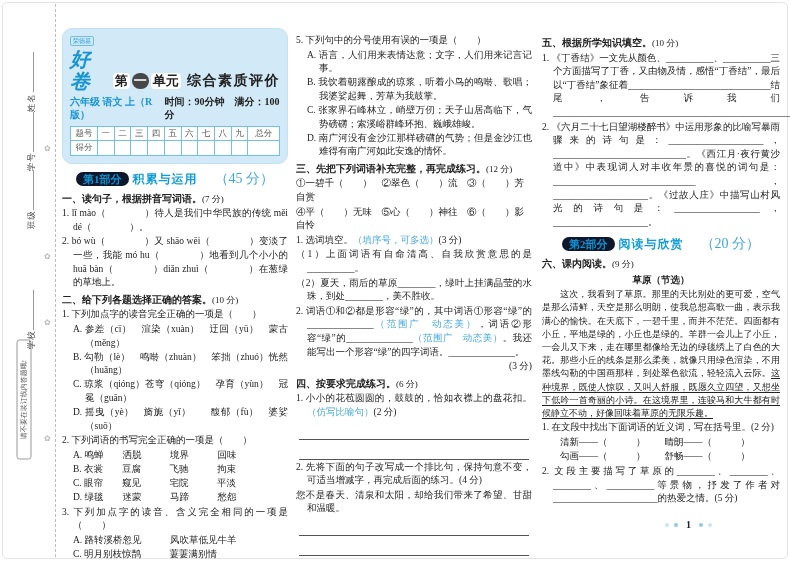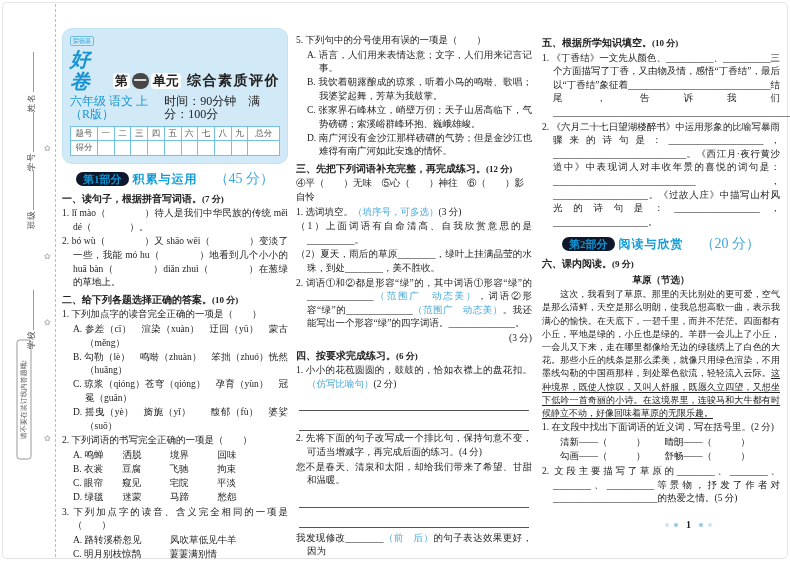--- a/index.html
+++ b/index.html
@@ -30,36 +30,36 @@
   .logo-wrap{width:58px;}
   .brand{display:inline-block;font-size:6px;line-height:8px;color:#1a97d4;border:1px solid #6fbde4;
     border-radius:2px;padding:0 2px;font-family:"Liberation Sans",sans-serif;}
   .logo{font-size:20px;line-height:22px;font-weight:bold;font-style:italic;color:#1794d3;
     font-family:"Liberation Sans",sans-serif;}
   .title-wrap{flex:1;text-align:center;white-space:nowrap;padding-bottom:2px;}
   .pill{display:inline-block;background:#fff;border-radius:4px;padding:0 2px;margin:0 1px;
     font-weight:bold;font-size:13px;line-height:16px;}
   .pill.dark{background:#474747;color:#fff;border-radius:9px;}
   .title-main{font-weight:bold;font-size:14px;letter-spacing:1.5px;margin-left:3px;}
-  .meta-row{display:flex;justify-content:space-between;align-items:center;font-size:12px;
-    font-weight:normal;margin-top:3px;}
+  .meta-row{display:flex;justify-content:space-between;align-items:center;font-size:10px;
+    font-weight:bold;margin-top:3px;}
   .grade{color:#1794d3;}
   table.score{width:100%;border-collapse:collapse;margin-top:4px;background:#fff;}
   table.score td{border:1px solid #73c0e6;text-align:center;font-size:8.5px;height:13px;
     color:#555;padding:0;}
   table.score td.first{width:26px;}
 
   .part-head{text-align:center;margin:8px 0 4px;}
   .part-badge{background:#0f172a;color:#0f93d2;border-radius:9px;padding:1px 7px;
     font-weight:bold;font-size:11px;}
   .part-title{color:#0f9cd8;font-weight:bold;font-size:12px;margin-left:4px;letter-spacing:1px;}
   .part-score{color:#3fa8da;font-size:14px;margin-left:17px;}
 
   .sec{font-weight:bold;font-size:10px;margin:3px 0 1px;}
-  .sec .sc{font-weight:bold;font-size:9px;}
+  .sec .sc{font-weight:normal;font-size:9px;}
   .item{text-align:justify;padding-left:11px;text-indent:-11px;margin:1px 0;}
   .opt{padding-left:23px;text-indent:-12px;text-align:justify;margin:0.5px 0;}
   .words{margin:1px 0;}
   .hint{color:#45a9da;}
   .ul{text-decoration:underline;text-underline-offset:2px;}
   .blankline{border-bottom:1px solid #555;height:14px;margin:5px 3px 0;}
   .right{text-align:right;}
   .excerpt{font-size:9px;line-height:13.2px;text-align:justify;text-indent:2em;margin-top:1px;}
   .subtt{font-weight:bold;text-align:center;margin-top:2px;}
 
@@ -169,20 +169,21 @@
 <div class="col col2">
   <div class="item">5. 下列句中的分号使用有误的一项是（　　）</div>
   <div>
       <div class="opt">A. 语言，人们用来表情达意；文字，人们用来记言记事。</div>
       <div class="opt">B. 我饮着朝露酿成的琼浆，听着小鸟的鸣啭、歌唱；我婆娑起舞，芳草为我鼓掌。</div>
       <div class="opt">C. 张家界石峰林立，峭壁万仞；天子山居高临下，气势磅礴；索溪峪群峰环抱、巍峨雄峻。</div>
       <div class="opt">D. 南广河没有金沙江那样磅礴的气势；但是金沙江也难得有南广河如此安逸的情怀。</div>
     </div>
 
   <div class="sec"><span>三、先把下列词语补充完整，再完成练习。</span><span class="sc">(12 分)</span></div>
+  <div class="words">①一碧千（　　）　②翠色（　　）流　③（　　）芳自赏</div>
   <div class="words">④平（　　）无味　⑤心（　　）神往　⑥（　　）影自怜</div>
   <div class="item"><span>1. 选词填空。</span><span class="hint">（填序号，可多选）</span><span>(3 分)</span></div>
   <div class="item">（1）上面词语有自命清高、自我欣赏意思的是__________。</div>
   <div class="item">（2）夏天，雨后的草原________，绿叶上挂满晶莹的水珠，到处________，美不胜收。</div>
   <div class="item"><span>2. 词语①和②都是形容“绿”的，其中词语①形容“绿”的______________</span><span class="hint">（范围广　动态美）</span><span>，词语②形容“绿”的______________</span><span class="hint">（范围广　动态美）</span><span>。我还能写出一个形容“绿”的四字词语。______________。</span></div>
   <div class="right">(3 分)</div>
 
   <div class="sec"><span>四、按要求完成练习。</span><span class="sc">(6 分)</span></div>
   <div class="item"><span>1. 小小的花苞圆圆的，鼓鼓的，恰如衣襟上的盘花扣。</span><span class="hint">（仿写比喻句）</span><span>(2 分)</span></div>
   <div class="blankline"></div>

